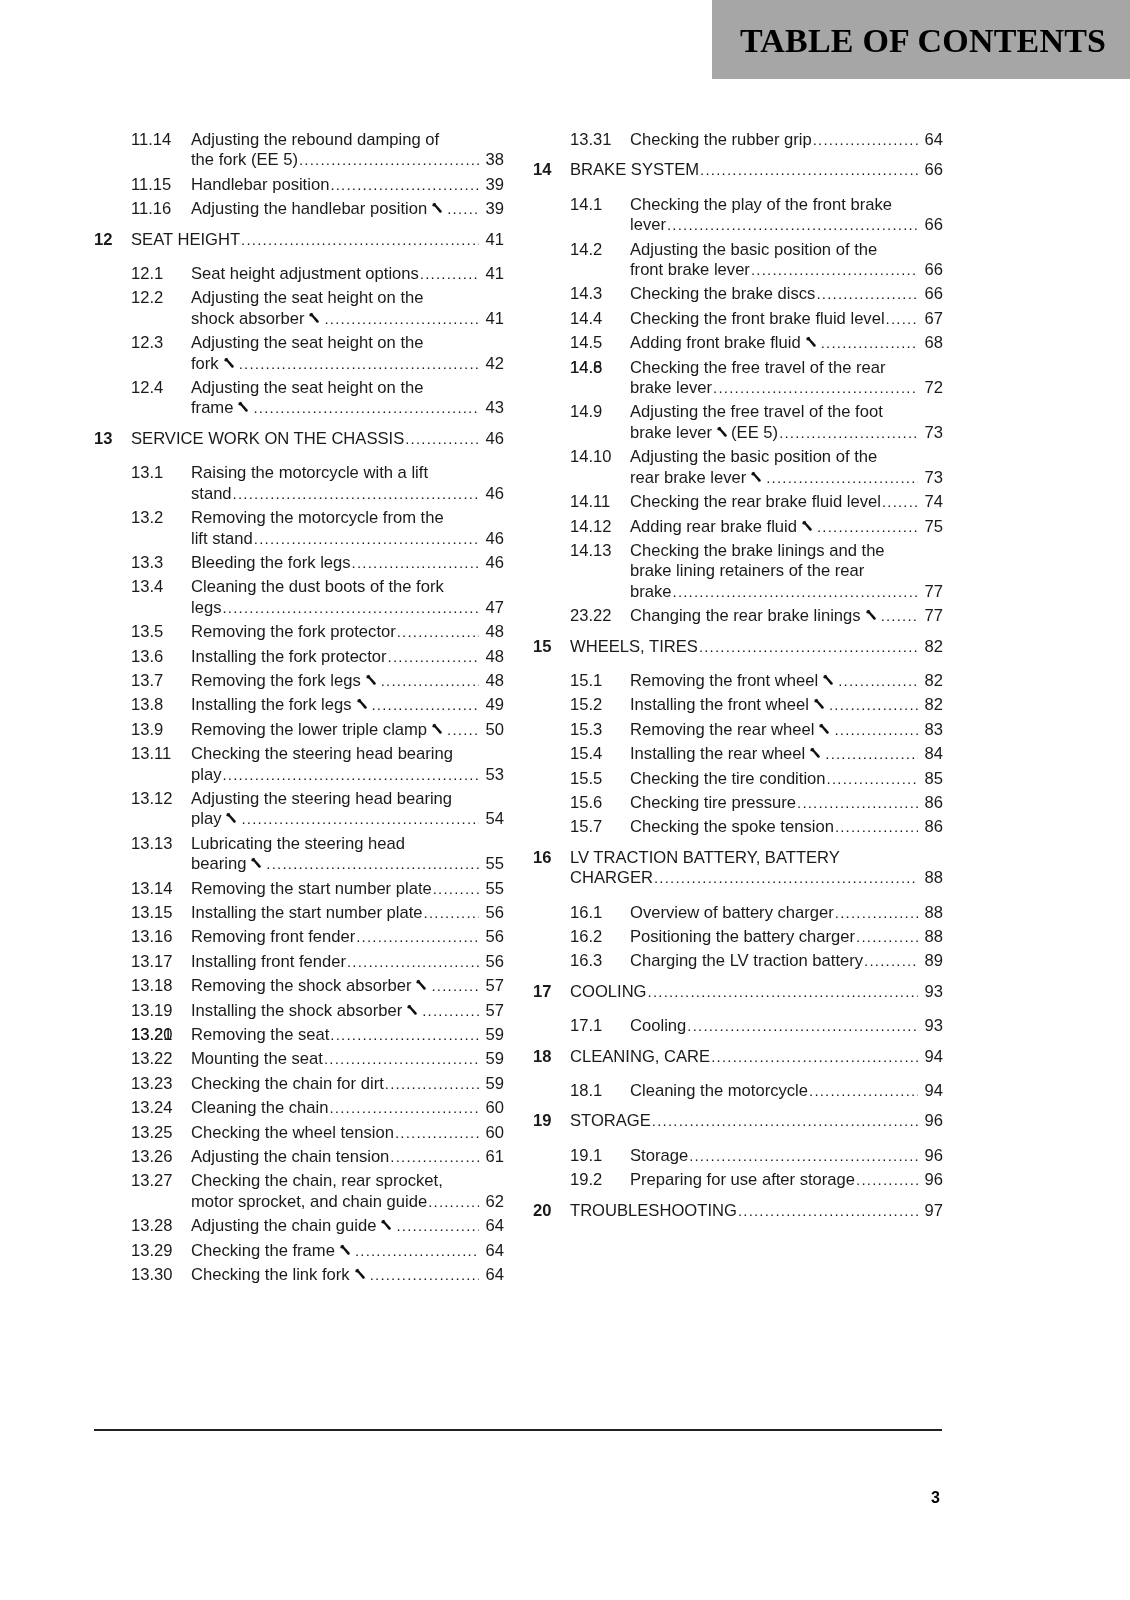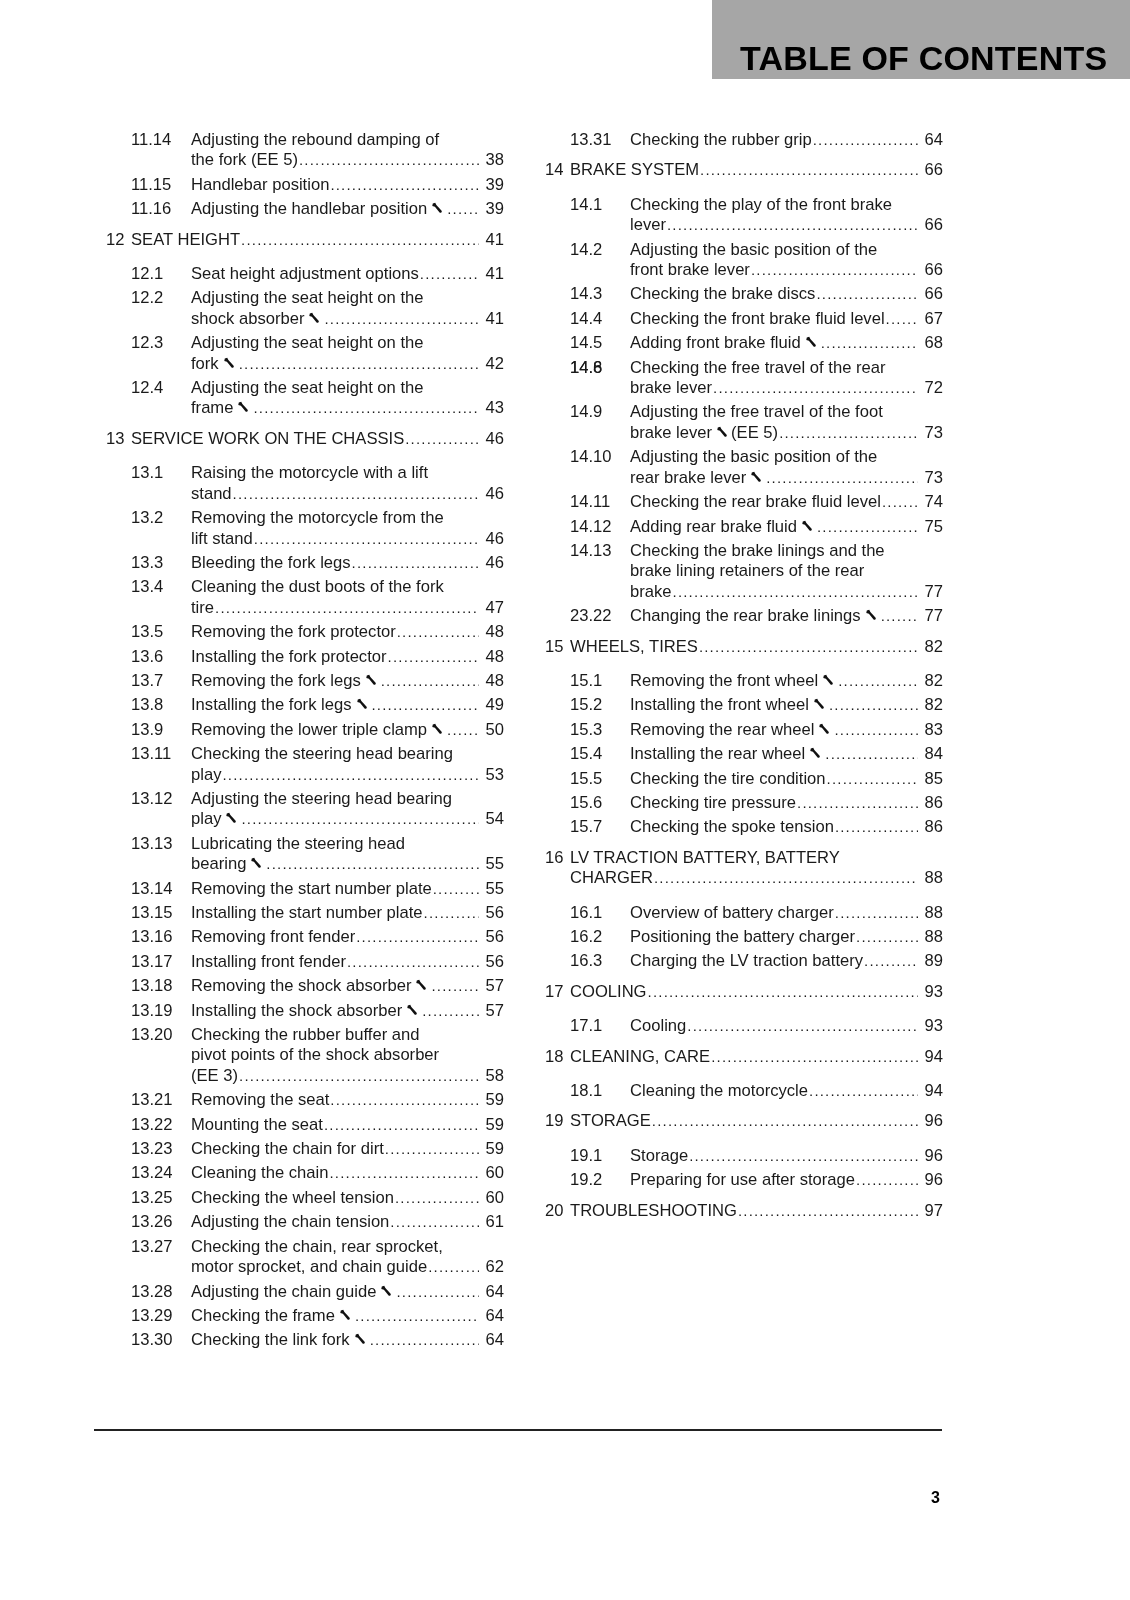--- a/index.html
+++ b/index.html
@@ -5,32 +5,32 @@
   html, body { margin: 0; padding: 0; }
   body {
     width: 1130px; height: 1600px; position: relative; background: #ffffff;
     font-family: "Liberation Sans", sans-serif; color: #1a1a1a; overflow: hidden;
   }
   .header-box {
     position: absolute; left: 712px; top: 0; width: 418px; height: 79px;
     background: #a6a6a6; box-sizing: border-box;
   }
   .header-title {
-    position: absolute; left: 28px; top: 39px;
-    font-size: 34px; font-weight: bold; color: #000; letter-spacing: 0.2px;
+    position: absolute; left: 28px; top: 22px;
+    font-size: 34px; font-weight: bold; color: #000; letter-spacing: 0.2px; font-family: Liberation Serif, serif;
   }
   .col { position: absolute; top: 130px; }
   .col-left { left: 94px; width: 410px; }
   .col-right { left: 533px; width: 410px; }
   .entry { position: relative; font-size: 16.6px; line-height: 20.4px; }
   .entry.sub { margin-bottom: 4px; }
   .entry.chap { margin-top: 10px; margin-bottom: 14px; }
   .num { position: absolute; top: 0; }
   .sub .num { left: 37px; }
-  .chap .num { left: 12px; }
+  .chap .num { left: 0; font-weight: bold; }
   .body { display: block; }
   .sub .body { margin-left: 97px; }
   .chap .body { margin-left: 37px; }
   .line { display: flex; align-items: baseline; }
   .line .t { white-space: nowrap; }
   .dots {
     flex: 1; overflow: hidden; white-space: nowrap; margin: 0 3px 0 1px;
     letter-spacing: 1.2px; font-size: 15px;
   }
   .dots::after { content: "................................................................................................................................................"; }
@@ -201,21 +201,21 @@
         </div>
       </div>
     </div>
     <div class="entry sub">
       <span class="num">13.4</span>
       <div class="body">
         <div class="line">
           <span class="t">Cleaning the dust boots of the fork</span>
         </div>
         <div class="line">
-          <span class="t">tire</span>
+          <span class="t">legs</span>
           <span class="dots"></span>
           <span class="pg">47</span>
         </div>
       </div>
     </div>
     <div class="entry sub">
       <span class="num">13.5</span>
       <div class="body">
         <div class="line">
           <span class="t">Removing the fork protector</span>
@@ -379,33 +379,20 @@
           <span class="wrench"><svg viewBox="0 0 16 16" width="13" height="13">
               <path d="M2.2 3.2 L5.2 2.2 L6.6 5 L12.8 11.6 C13.6 12.4 13.4 13.6 12.6 14.2 C11.8 14.8 10.9 14.6 10.3 13.8 L4.8 7.2 L1.6 6.2 Z" fill="#111"></path>
             </svg></span>
           <span class="dots"></span>
           <span class="pg">57</span>
         </div>
       </div>
     </div>
     <div class="entry sub">
       <span class="num">13.20</span>
-      <div class="body">
-        <div class="line">
-          <span class="t">Checking the rubber buffer and</span>
-        </div>
-        <div class="line">
-          <span class="t">pivot points of the shock absorber</span>
-        </div>
-        <div class="line">
-          <span class="t">(EE 3)</span>
-          <span class="dots"></span>
-          <span class="pg">58</span>
-        </div>
-      </div>
     </div>
     <div class="entry sub">
       <span class="num">13.21</span>
       <div class="body">
         <div class="line">
           <span class="t">Removing the seat</span>
           <span class="dots"></span>
           <span class="pg">59</span>
         </div>
       </div>

